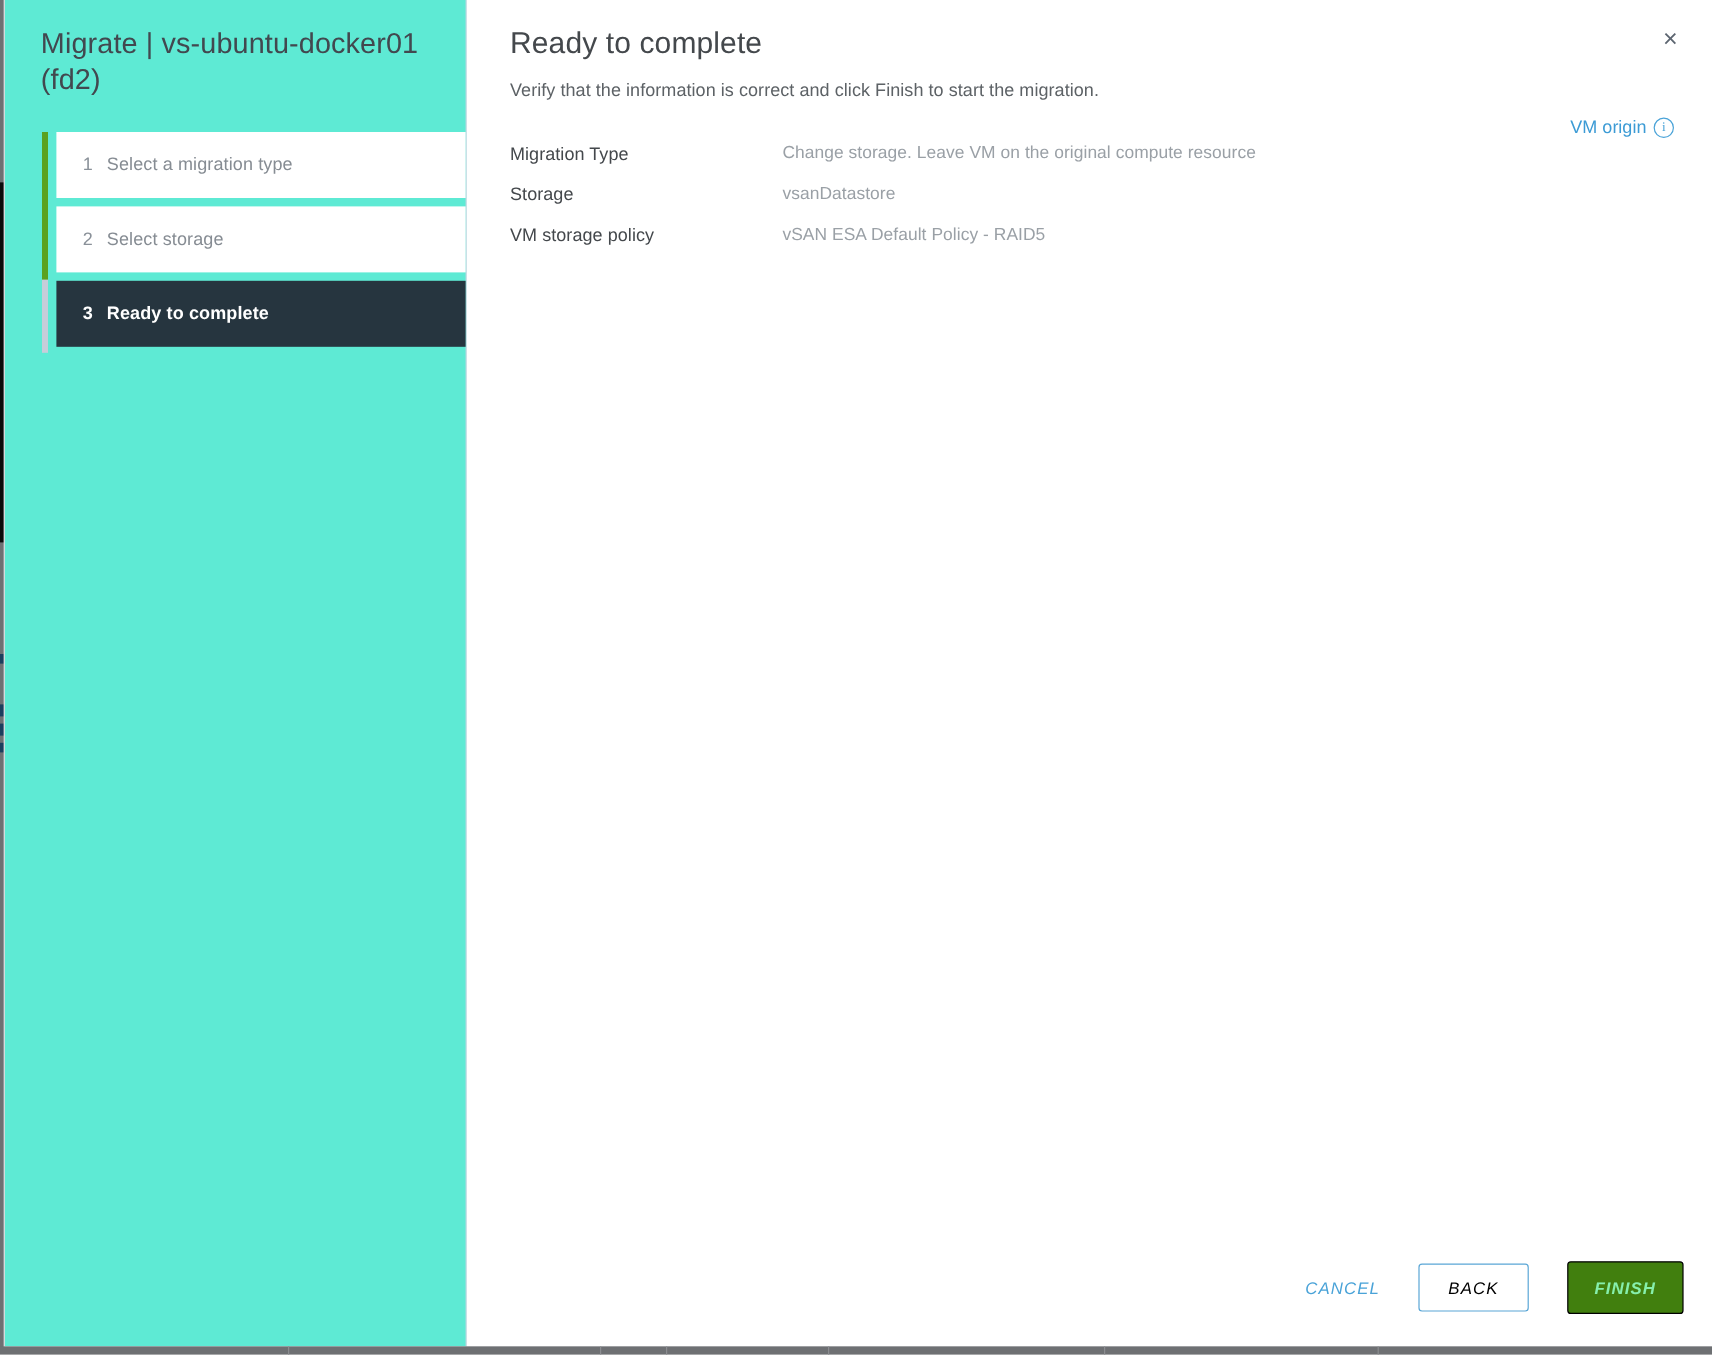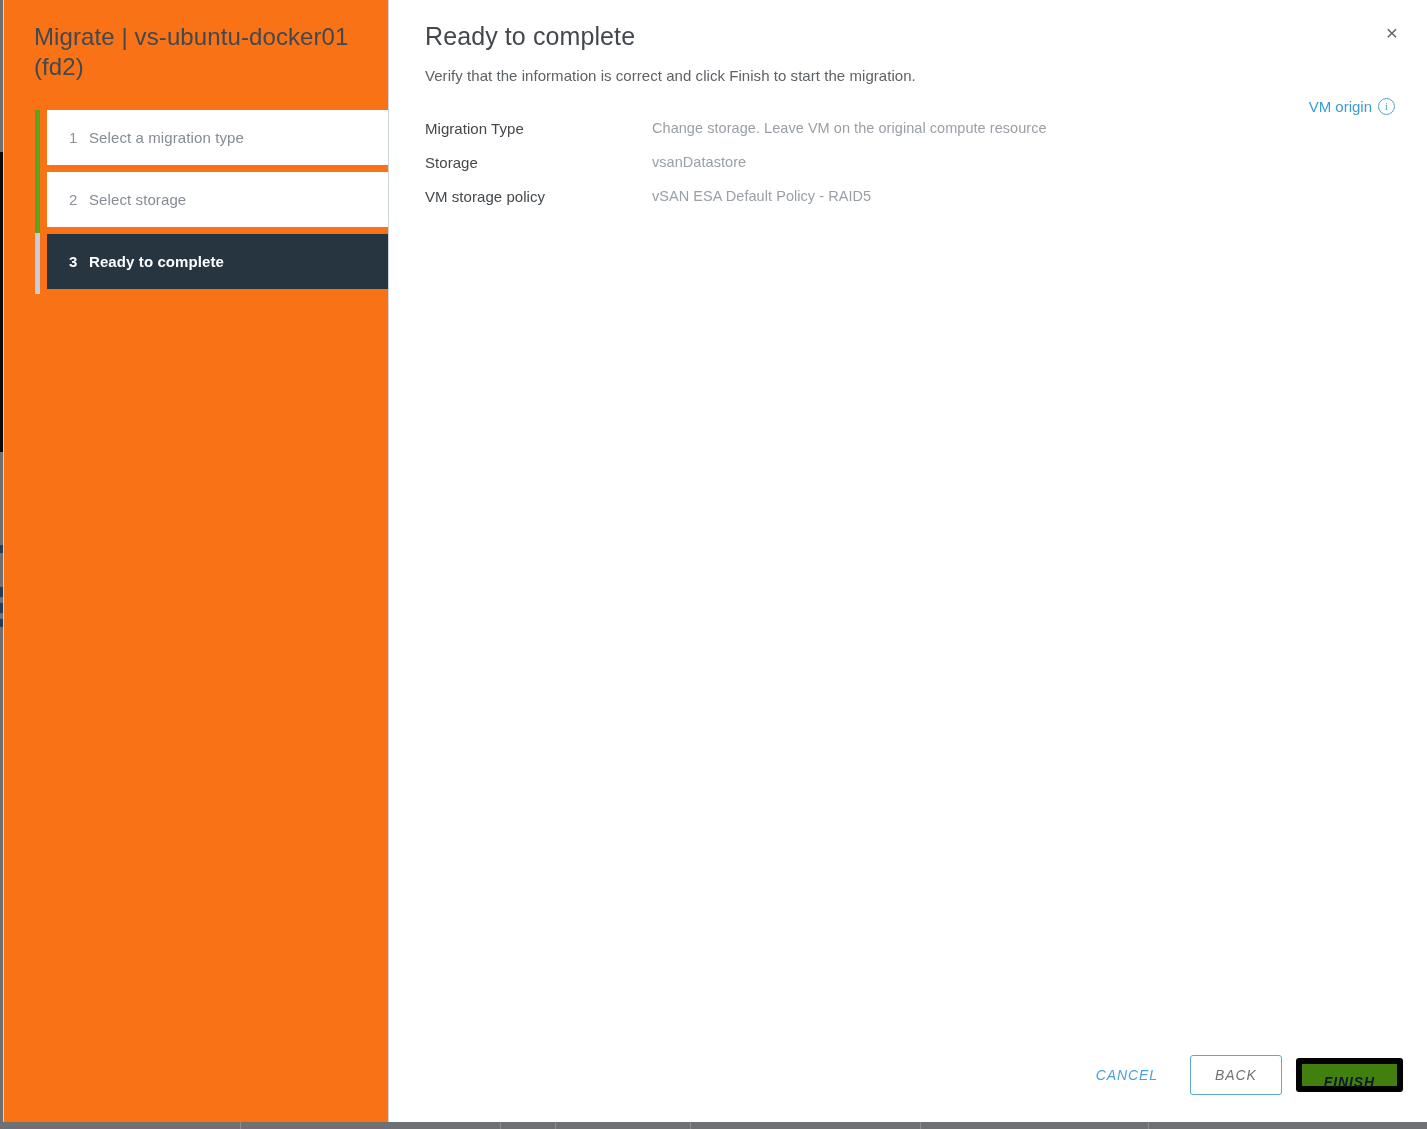--- a/index.html
+++ b/index.html
@@ -60,21 +60,21 @@
     background: #ffffff;
     display: flex;
     box-shadow: 0 0 0 1px #cfd3d6;
     overflow: hidden;
   }
 
   
   .sidebar {
     width: 385px;
     flex: 0 0 385px;
-    background: #f97316;
+    background: #5eead4;
     border-right: 1px solid #cdd4e4;
     position: relative;
     box-sizing: border-box;
   }
   .wizard-title {
     font-size: 24px;
     line-height: 30px;
     color: #42484f;
     font-weight: 400;
     padding: 22px 30px 0 30px;
@@ -243,33 +243,33 @@
   .btn-link {
     background: none;
     border: none;
     color: #4aa3d8;
     padding: 10px 18px;
     margin-right: 14px;
   }
   .btn-outline {
     background: #ffffff;
     border: 1px solid #5aa6d6;
-    color: #737373;
+    color: #000000;
     border-radius: 3px;
     padding: 5px 24px;
     height: 40px;
-    margin-right: 14px;
+    margin-right: 32px;
   }
   .btn-primary {
     background: #417f0e;
-    border: 6px solid #000000;
-    color: #0f172a;
+    border: 1px solid #000000;
+    color: #86efac;
     border-radius: 3px;
     padding: 10px 22px;
-    height: 34px;
+    height: 44px;
     font-weight: bold;
   }
 </style>
 </head>
 <body>
 
 <div id="bg-left-strip"></div>
 <div id="bg-left-dark"></div>
 <div id="bg-left-accents">
   <i style="height:8px;margin-top:0;"></i>

